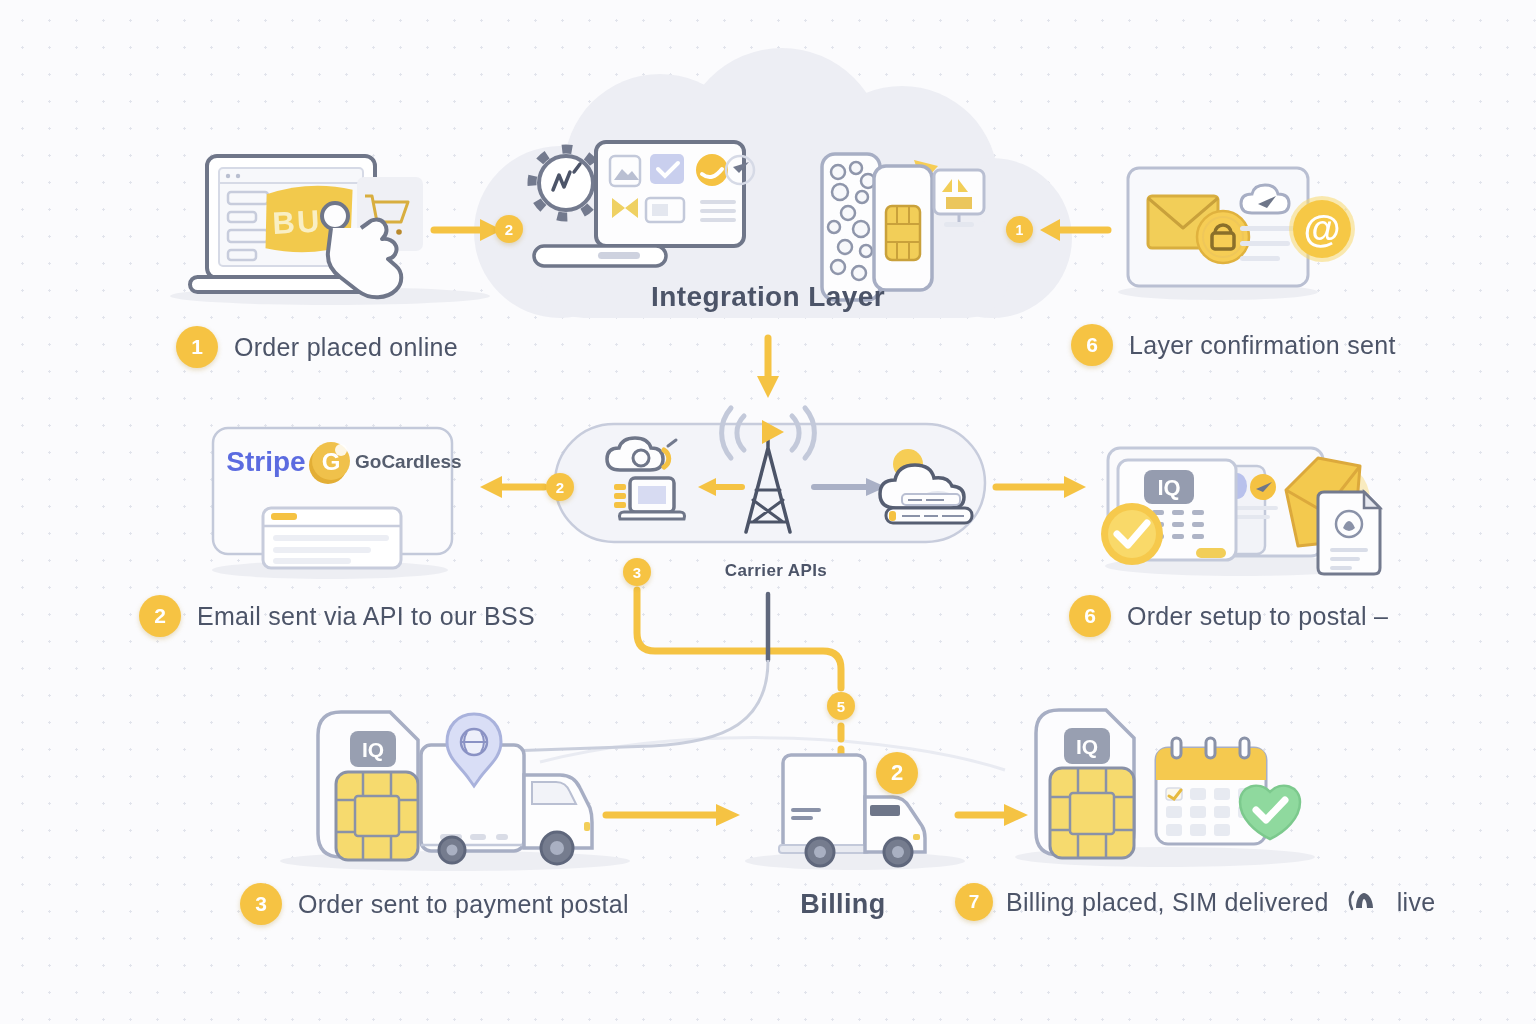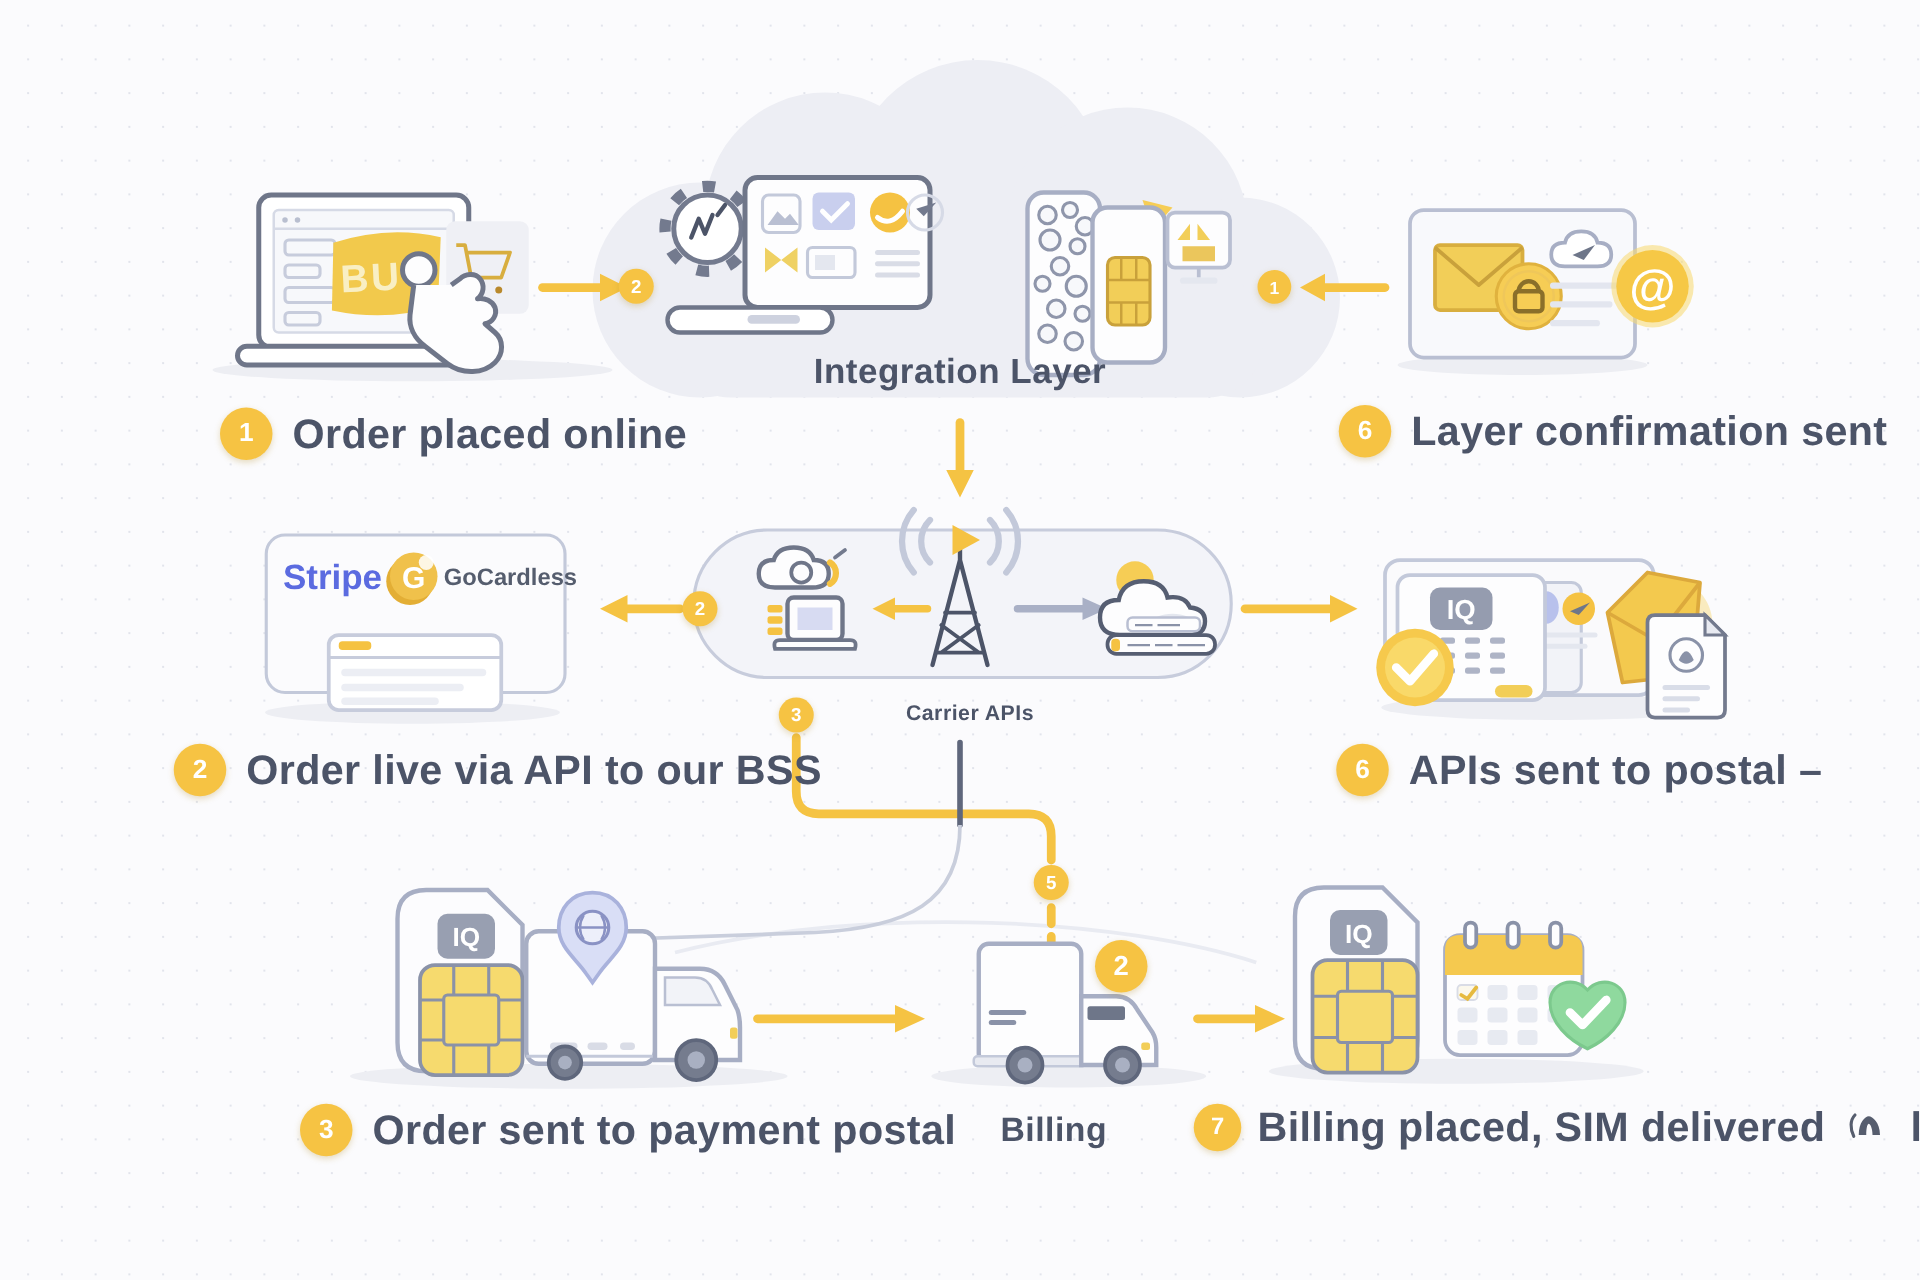--- a/index.html
+++ b/index.html
@@ -5,21 +5,21 @@
   html,body{margin:0;padding:0;background:#e9e9ee;}
   .stage{
     position:relative;width:1536px;height:1024px;overflow:hidden;
     background-color:#FBFBFD;
     background-image:radial-gradient(rgba(205,209,222,.55) 1.2px, transparent 1.2px);
     background-size:27px 27px;background-position:9px 7px;
     font-family:"Liberation Sans", sans-serif;
   }
   .stage svg.art{position:absolute;left:0;top:0;}
   .step{position:absolute;display:flex;align-items:center;gap:16px;}
-  .step .txt{font-size:33px;font-weight:700;color:#4C5468;letter-spacing:.3px;white-space:nowrap;}
+  .step .txt{font-size:25px;font-weight:400;color:#4C5468;letter-spacing:.3px;white-space:nowrap;}
   .badge{display:flex;align-items:center;justify-content:center;background:#F6C343;color:#FFFFFF;
          border-radius:50%;font-weight:700;box-shadow:0 2px 5px rgba(176,136,28,.28);flex:0 0 auto;}
   .badge.abs{position:absolute;}
   .node-label{position:absolute;text-align:center;color:#4C5468;font-weight:600;letter-spacing:.4px;white-space:nowrap;}
   .glyph{display:inline-block;margin:0 6px;}
 </style>
 </head>
 <body>
 
 <div class="stage">
@@ -428,25 +428,25 @@
 <div class="step" style="left:176px;top:326px;">
   <div class="badge" style="width:42px;height:42px;font-size:21px;">1</div>
   <span class="txt">Order placed online</span>
 </div>
 <div class="step" style="left:1071px;top:324px;">
   <div class="badge" style="width:42px;height:42px;font-size:21px;">6</div>
   <span class="txt">Layer confirmation sent</span>
 </div>
 <div class="step" style="left:139px;top:595px;">
   <div class="badge" style="width:42px;height:42px;font-size:21px;">2</div>
-  <span class="txt">Order live via API to our BSS</span>
+  <span class="txt">Email sent via API to our BSS</span>
 </div>
 <div class="step" style="left:1069px;top:595px;">
   <div class="badge" style="width:42px;height:42px;font-size:21px;">6</div>
-  <span class="txt">APIs sent to postal –</span>
+  <span class="txt">Order setup to postal –</span>
 </div>
 <div class="step" style="left:240px;top:883px;">
   <div class="badge" style="width:42px;height:42px;font-size:21px;">3</div>
   <span class="txt">Order sent to payment postal</span>
 </div>
 <div class="step" style="left:955px;top:883px;gap:13px;">
   <div class="badge" style="width:38px;height:38px;font-size:19px;">7</div>
   <span class="txt">Billing placed, SIM delivered</span>
   <span class="glyph">
     <svg width="30" height="24" viewBox="0 0 30 24">

